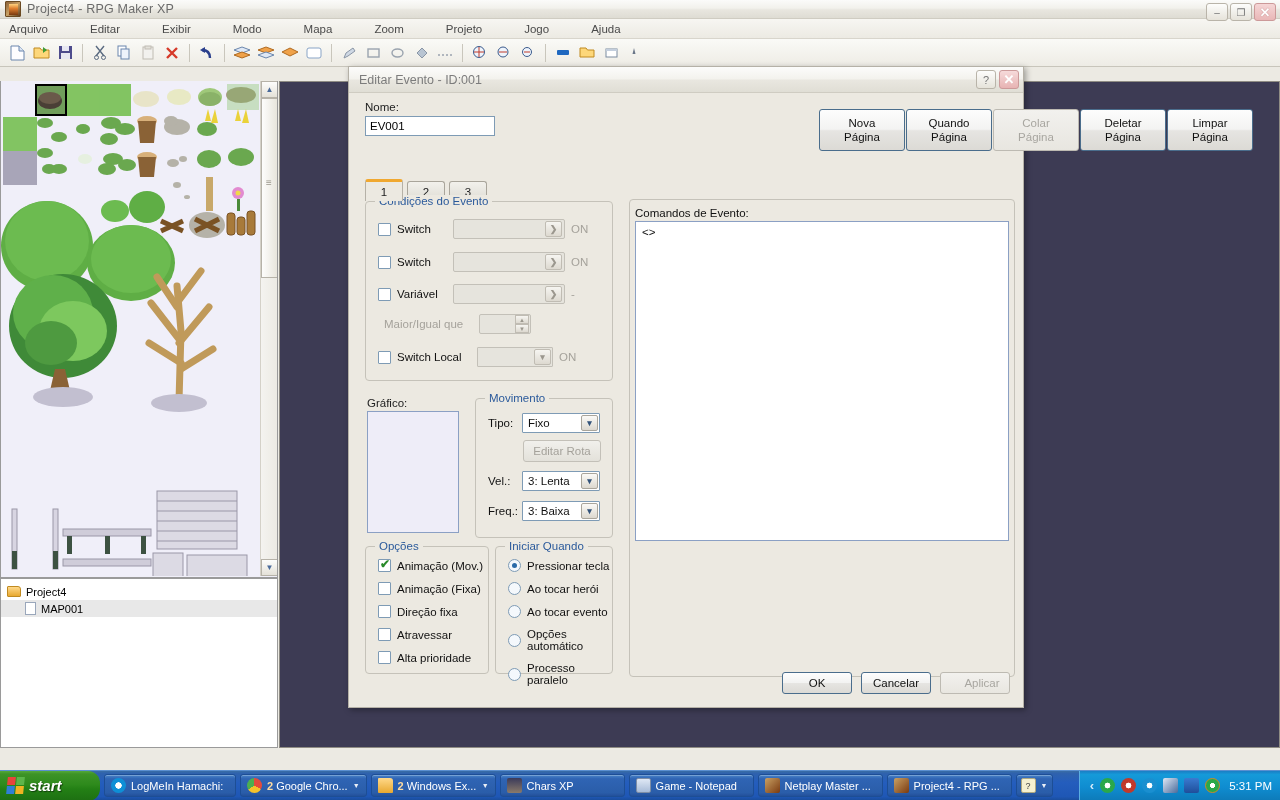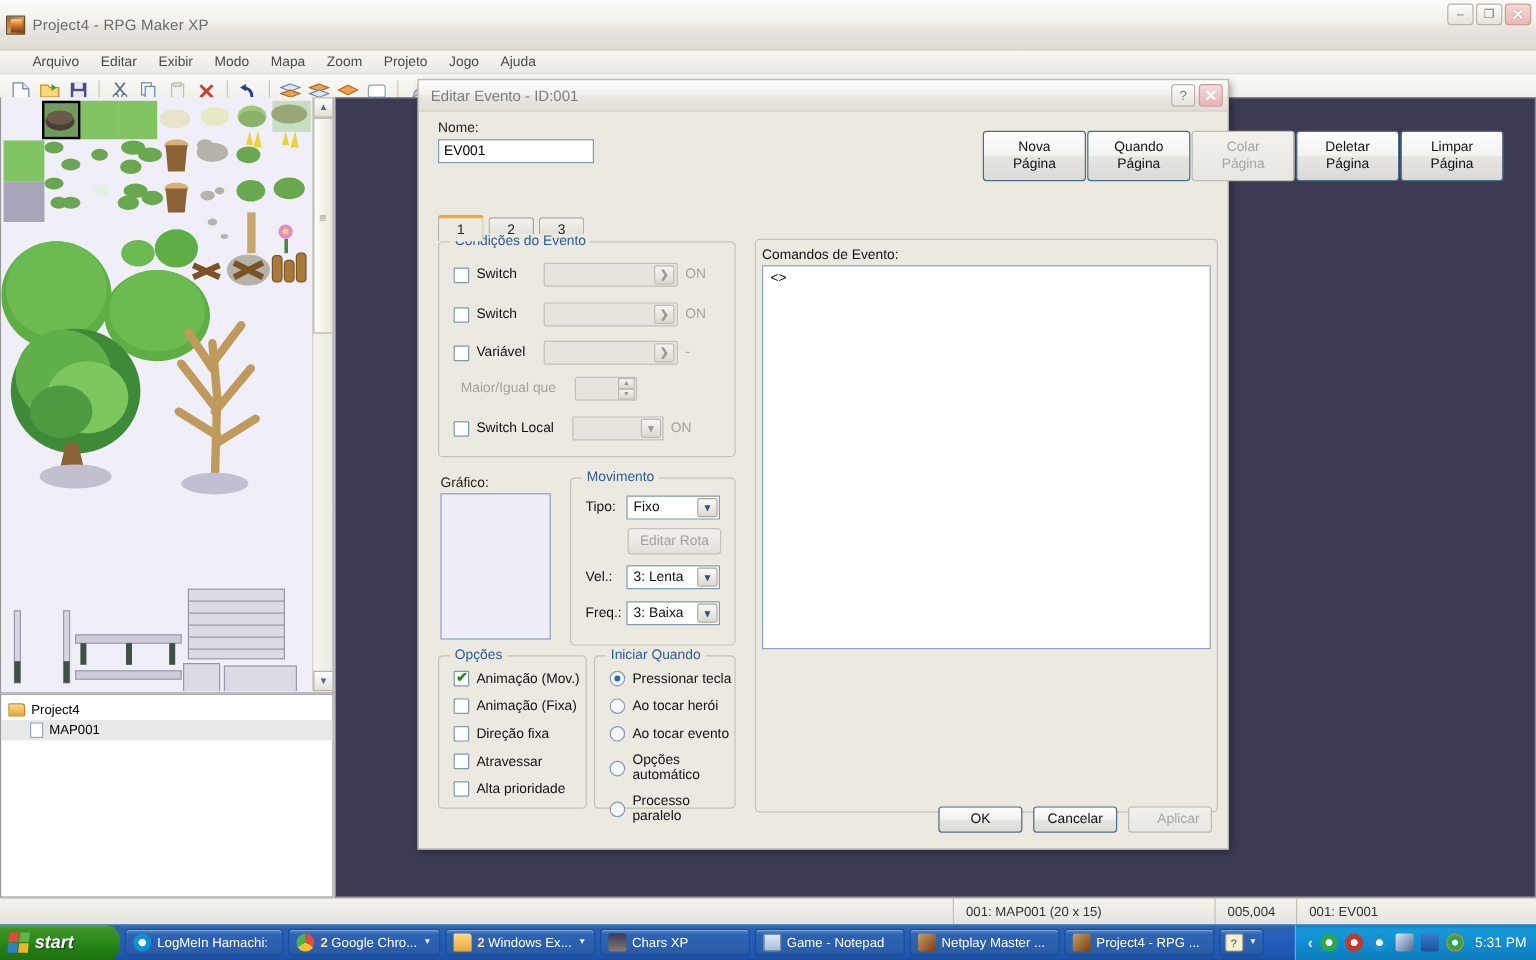--- a/index.html
+++ b/index.html
@@ -13,21 +13,21 @@
   }
 
   
   #app-window {
     position: absolute; left:0; top:0; width:1280px; height:770px;
     background: #eceae3;
   }
 
   
   #titlebar {
-    height: 42px;
+    height: 19px;
     background: linear-gradient(to bottom,#fbfbfa 0%,#f2f1ec 45%,#e8e6df 55%,#dedcd3 100%);
     border-bottom: 1px solid #cfccc2;
     display: flex; align-items: center; position: relative;
   }
   #title-icon {
     width:16px;height:16px;margin-left:5px;margin-right:6px;
     background: linear-gradient(135deg,#8c6239,#c8a064 50%,#5c3c1e);
     border:1px solid #6b4a22; border-radius:1px; position:relative;
   }
   #title-icon::after{
@@ -39,23 +39,24 @@
   .win-btn {
     width:22px;height:18px;border:1px solid #b9b4a9;border-radius:3px;
     background:linear-gradient(to bottom,#fdfdfc,#e6e3da);
     display:flex;align-items:center;justify-content:center;color:#777;font-size:10px;
   }
   .win-btn.close { background:linear-gradient(to bottom,#f5d6d6,#e9b7b7); border-color:#c99; color:#fff; font-size:13px;}
   .win-btn.close span{color:#fff;text-shadow:0 0 1px #a66;font-weight:bold;}
 
   
   #menubar {
-    height: 20px; display:flex; align-items:center; padding-left:18px;
+    height: 20px; display:flex; align-items:center; padding-left:0;
     background: linear-gradient(to bottom,#f7f6f2,#eceae3);
     border-bottom:1px solid #d8d5cc;
+    gap:24px;
   }
   #menubar .mi { padding:2px 9px; color:#4a4a4a; font-size:11.5px; }
 
   
   #toolbar {
     height: 28px; display:flex; align-items:center; padding-left:6px; gap:2px;
     background: linear-gradient(to bottom,#fafaf7,#eeece5);
     border-bottom:1px solid #c8c5bb;
   }
   .tb-ico { width:22px;height:22px;display:flex;align-items:center;justify-content:center;}
@@ -648,26 +649,20 @@
       <span>Project4</span>
     </div>
     <div class="tree-row child">
       <div class="file-ico"></div>
       <span>MAP001</span>
     </div>
   </div>
 
   <div id="maparea"></div>
 
-  <div id="statusbar">
-    <div class="sp"></div>
-    <div class="sbcell" id="sb-map">001: MAP001 (20 x 15)</div>
-    <div class="sbcell" id="sb-coord">005,004</div>
-    <div class="sbcell" id="sb-event">001: EV001</div>
-  </div>
 </div>
 
 <div id="dialog">
   <div id="dlg-title">
     <div id="dlg-title-text">Editar Evento - ID:001</div>
     <div class="dlg-btns">
       <div class="dlg-btn">
           <span>?</span>
         </div>
       <div class="dlg-btn close">

